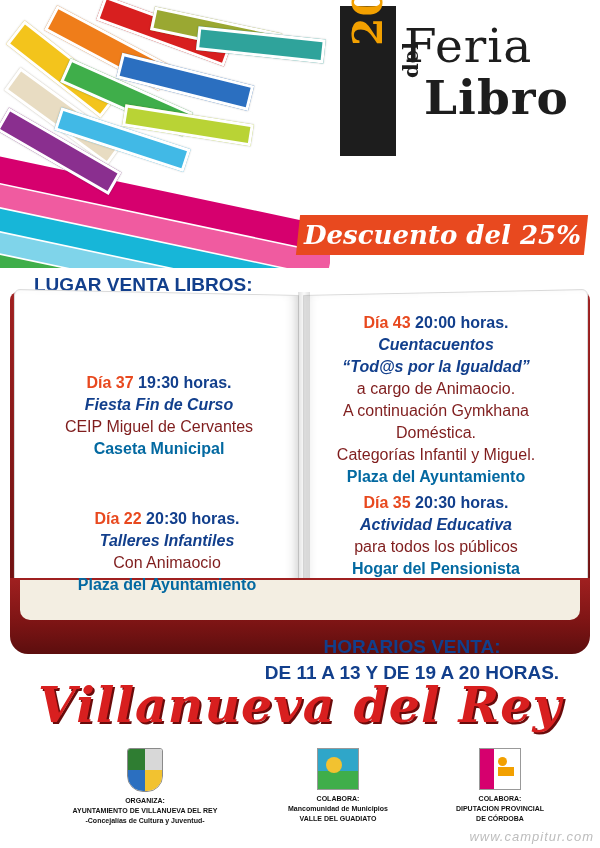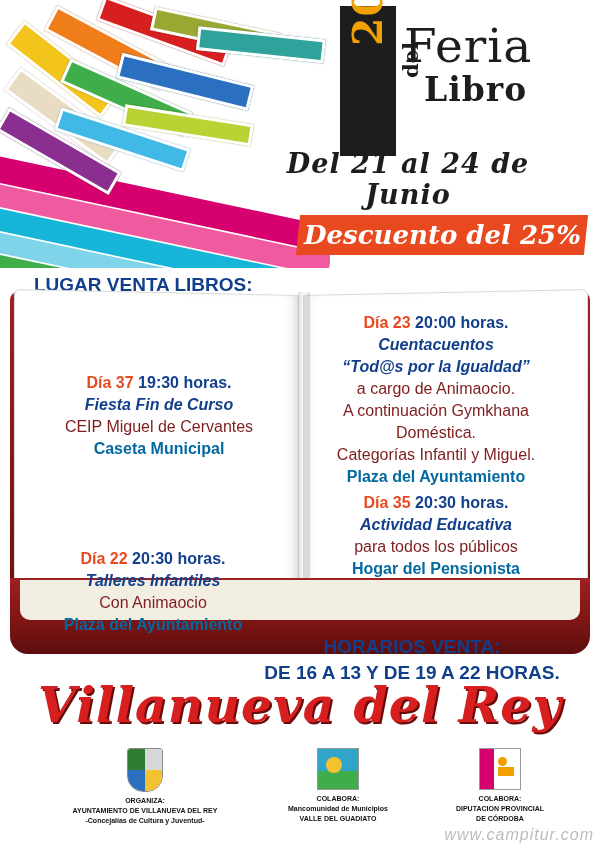--- a/index.html
+++ b/index.html
@@ -86,21 +86,21 @@
     color: #1d1d1d;
     transform: rotate(-90deg);
     transform-origin: left top;
   }
   .libro {
     position: absolute;
     left: 424px;
     top: 70px;
     font-family: "DejaVu Serif", serif;
     font-weight: bold;
-    font-size: 33px;
+    font-size: 47px;
     color: #1d1d1d;
     letter-spacing: 1px;
   }
   .dates-line {
     position: absolute;
     left: 243px;
     top: 148px;
     width: 330px;
     text-align: center;
     font-family: "DejaVu Serif", serif;
@@ -212,21 +212,21 @@
     line-height: 22px;
     font-size: 16px;
   }
   .evt .day { color:#e8491f; font-weight:bold; }
   .evt .hour { color:#123f8c; font-weight:bold; }
   .evt .title { color:#123f8c; font-style: italic; font-weight: bold; }
   .evt .plain { color:#7f1d1d; }
   .evt .place { color:#0369a1; font-weight:bold; }
 
   #evt21 { left: 44px; top: 372px; width: 230px; }
-  #evt22 { left: 38px; top: 508px; width: 230px; margin-top: 40px; }
+  #evt22 { left: 52px; top: 508px; width: 230px; }
   #evt23 { left: 302px; top: 312px; width: 268px; }
   #evt24 { left: 302px; top: 492px; width: 268px; }
 
   
   .horarios {
     position: absolute;
     left: 232px;
     top: 634px;
     width: 360px;
     text-align: center;
@@ -292,21 +292,21 @@
     margin: 0 auto 4px auto;
     border: 1px solid #999;
     position: relative;
     overflow: hidden;
   }
   .footer-label { display:block; }
   .watermark {
     position: absolute;
     right: 6px;
     bottom: 4px;
-    font-size: 16px;
+    font-size: 13px;
     color: #bdbdbd;
     font-style: italic;
     letter-spacing: 1px;
   }
 </style>
 </head>
 <body>
 
 <div id="poster">
 
@@ -330,21 +330,20 @@
     <div class="book" style="left:-4px; top:104px; width:130px; height:26px; background:#8a2f8f; transform:rotate(30deg);"></div>
     <div class="book" style="left:54px; top:106px; width:136px; height:24px; background:#41b9e6; transform:rotate(18deg);"></div>
     <div class="book" style="left:122px; top:104px; width:130px; height:22px; background:#b9d335; transform:rotate(9deg);"></div>
   </div>
 
   <div class="year-box"></div>
   <div class="year-text">2018</div>
   <div class="feria">Feria</div>
   <div class="del-small">del</div>
   <div class="libro">Libro</div>
-  <div class="dates-line">Del 21 al 24 de Junio</div>
 
   <div class="discount">
     <span>Descuento del 25%</span>
   </div>
 
   <div class="venta-lugar">
     <div>LUGAR VENTA  LIBROS:</div>
     <div>PLAZA DEL AYUNTAMIENTO</div>
   </div>
 
@@ -373,21 +372,21 @@
       <span class="day">Día 22</span>
       <span class="hour">20:30 horas.</span>
     </div>
     <div class="title">Talleres Infantiles</div>
     <div class="plain">Con Animaocio</div>
     <div class="place">Plaza del Ayuntamiento</div>
   </div>
 
   <div class="evt" id="evt23">
     <div>
-      <span class="day">Día 23</span>
+      <span class="day">Día 43</span>
       <span class="hour">20:00 horas.</span>
     </div>
     <div class="title">Cuentacuentos</div>
     <div class="title">“Tod@s por la Igualdad”</div>
     <div class="plain">a cargo de Animaocio.</div>
     <div class="plain">A continuación Gymkhana</div>
     <div class="plain">Doméstica.</div>
     <div class="plain">Categorías Infantil y Miguel.</div>
     <div class="place">Plaza del Ayuntamiento</div>
   </div>
@@ -397,21 +396,21 @@
       <span class="day">Día 35</span>
       <span class="hour">20:30 horas.</span>
     </div>
     <div class="title">Actividad Educativa</div>
     <div class="plain">para todos los públicos</div>
     <div class="place">Hogar del Pensionista</div>
   </div>
 
   <div class="horarios">
     <div>HORARIOS VENTA:</div>
-    <div>DE 16 A 13 Y DE 19 A 22 HORAS.</div>
+    <div>DE 11 A 13 Y DE 19 A 20 HORAS.</div>
   </div>
 
   <div class="town">Villanueva del Rey</div>
 
   <div class="footer">
 
     <div class="logo-cell" id="cell1">
       <div class="crest">
         <div class="q" style="left:0; top:0; background:#2f7d32;"></div>
         <div class="q" style="left:50%; top:0; background:#d8d8d8;"></div>

